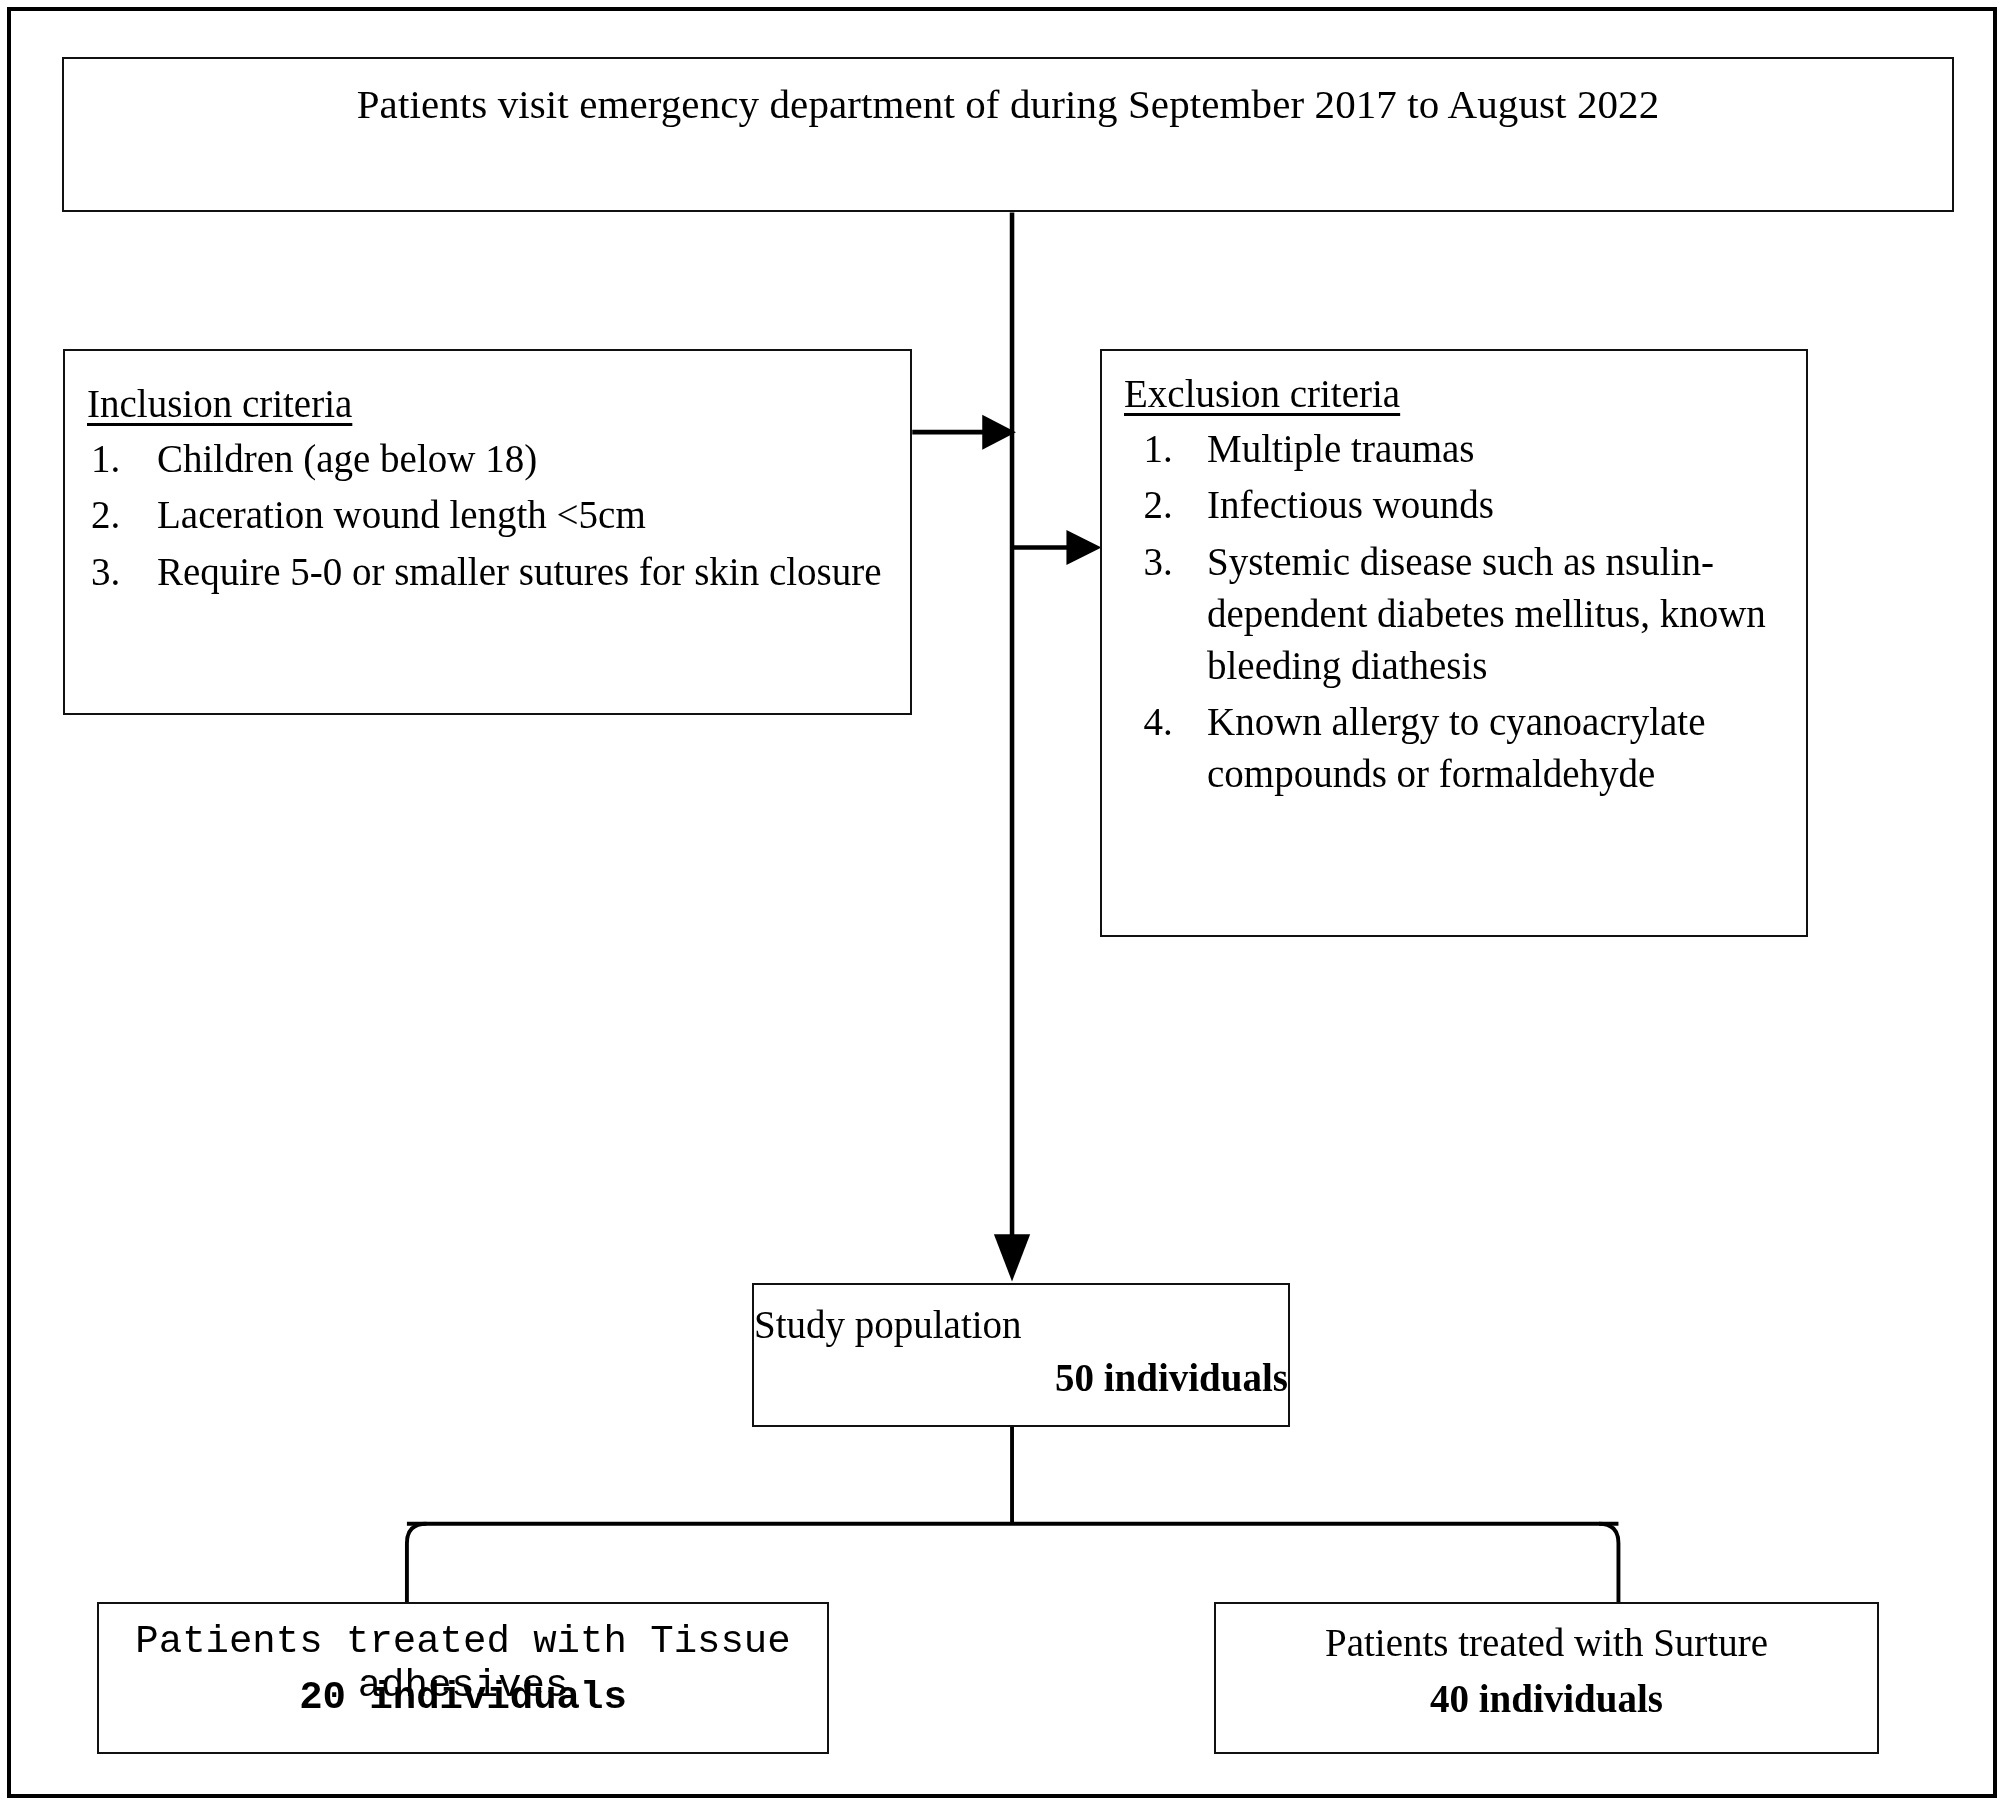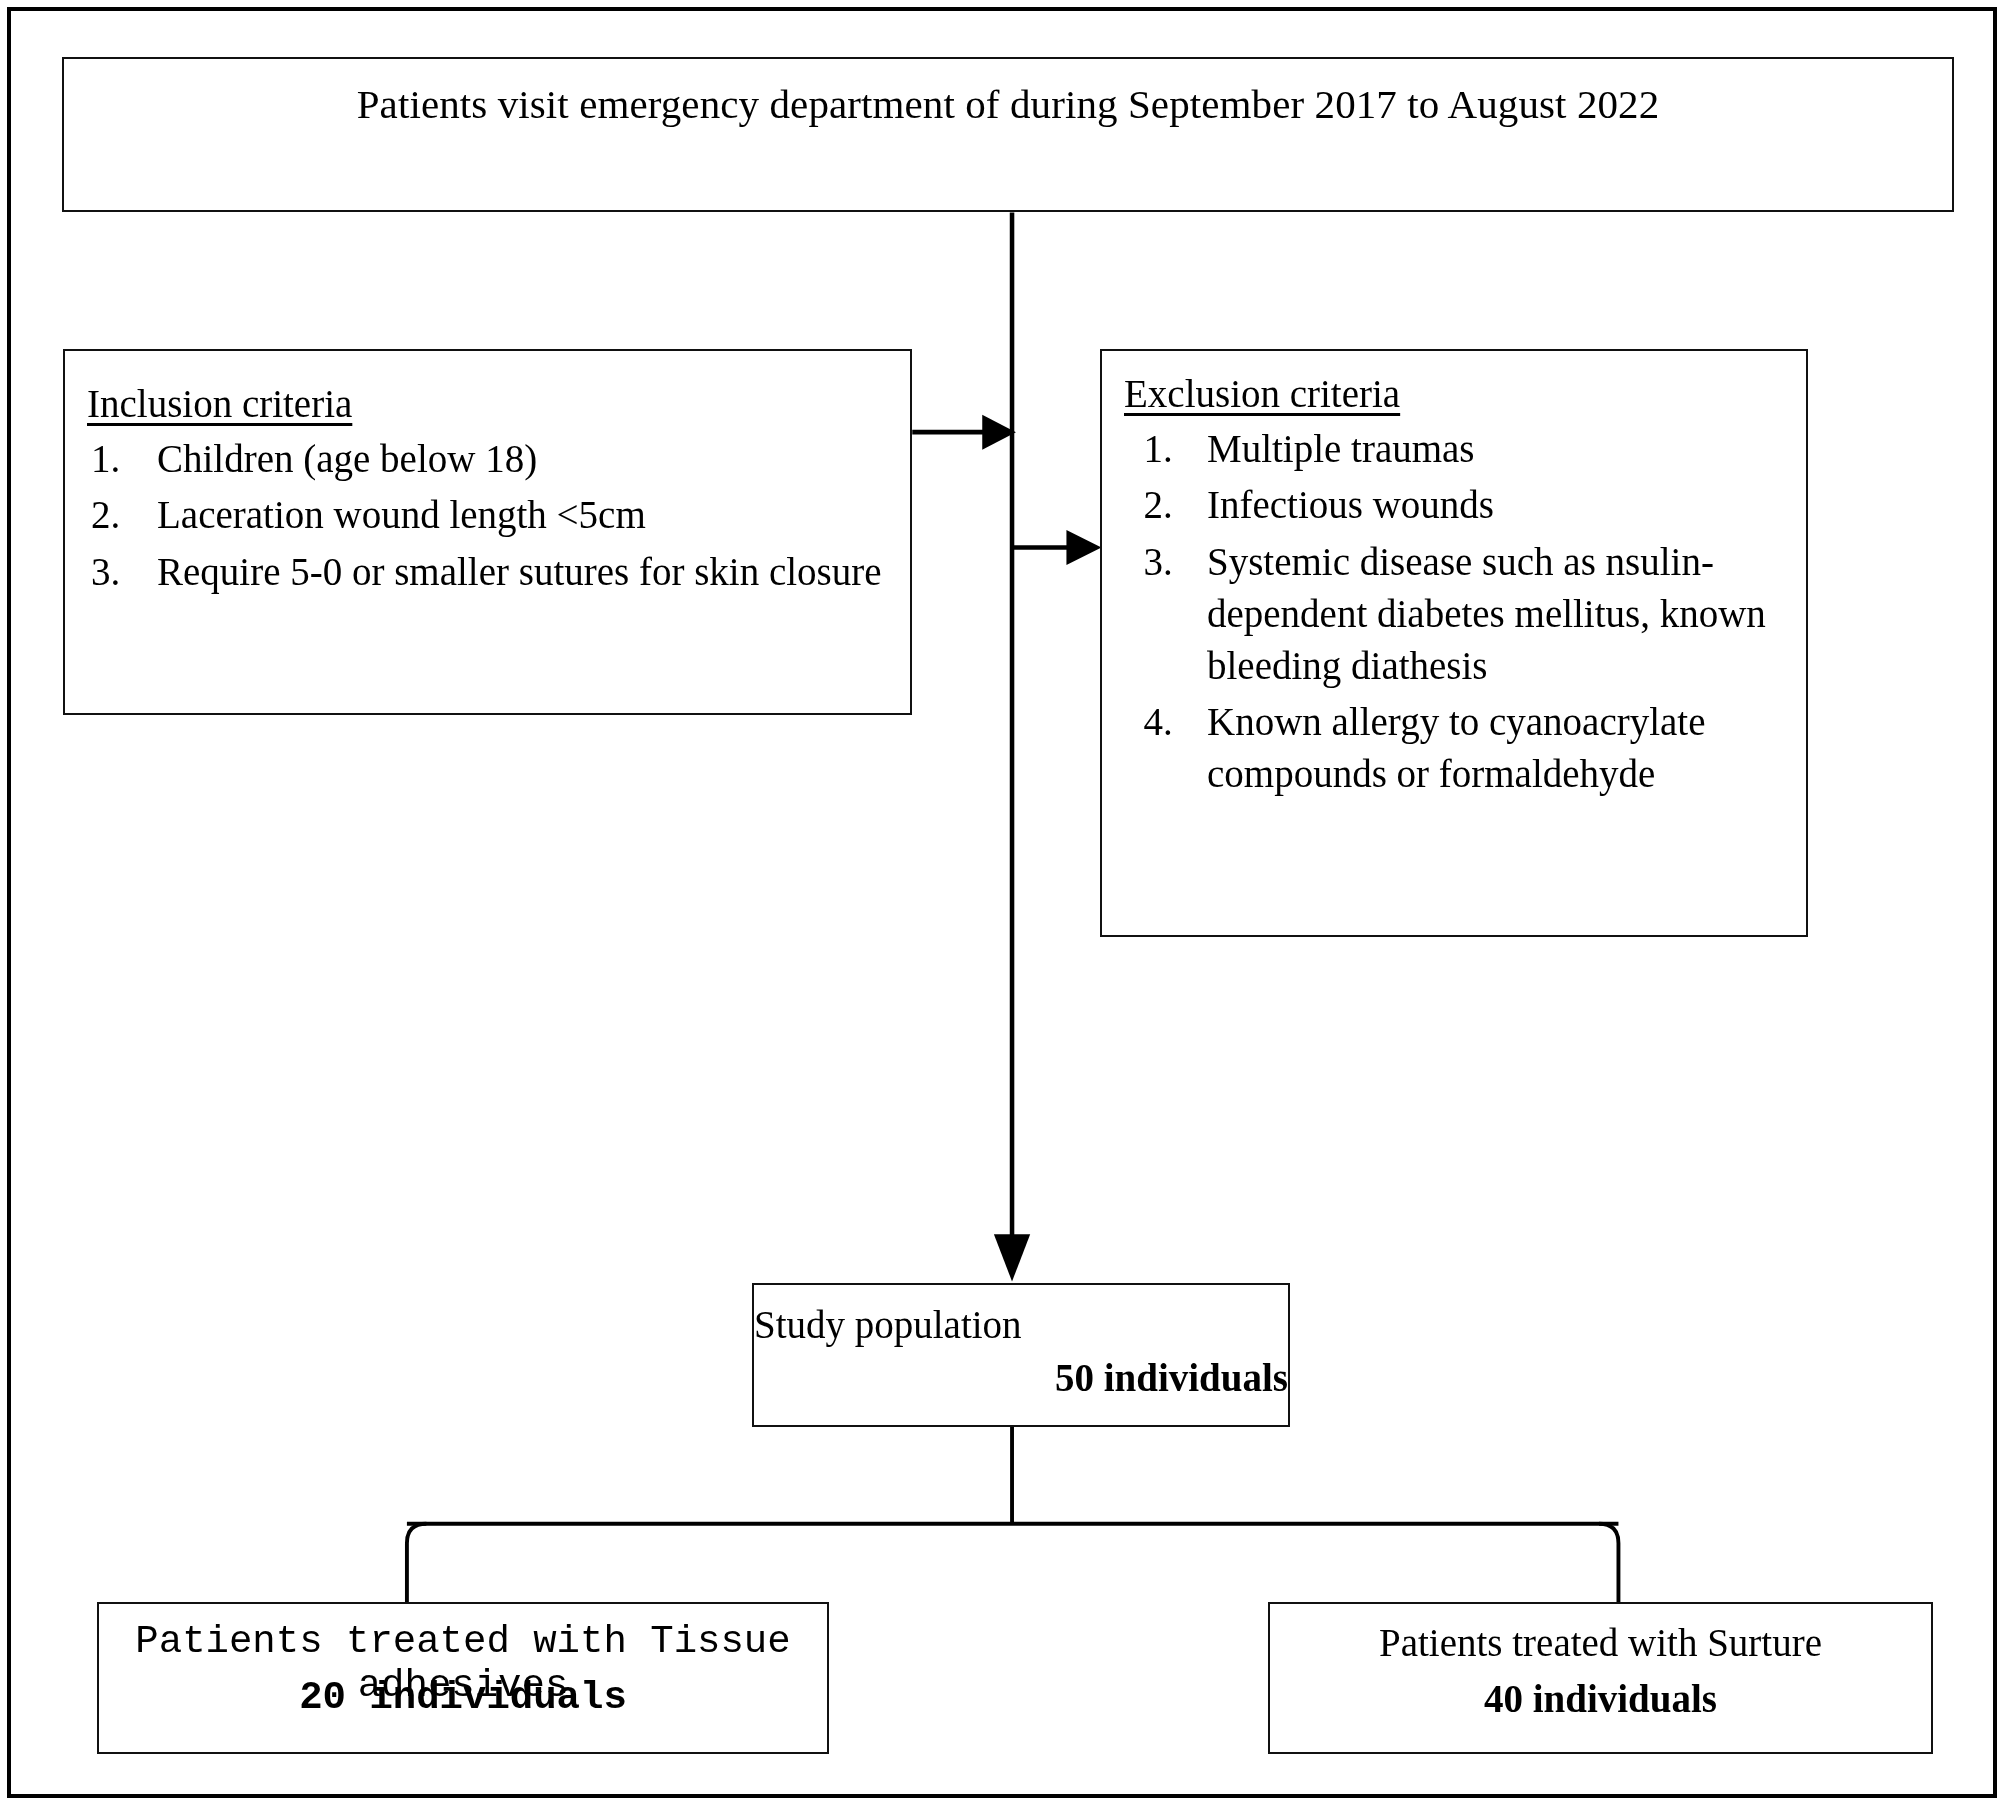--- a/index.html
+++ b/index.html
@@ -124,21 +124,21 @@
   }
   
   #ta-box {
     left: 97px;
     top: 1602px;
     width: 732px;
     height: 152px;
     font-family: Liberation Mono, monospace;
   }
   #su-box {
-    left: 1268px;
+    left: 1214px;
     top: 1602px;
     width: 665px;
     height: 152px;
   }
   .leaf-l1 {
     position: absolute;
     left: 0; right: 0; top: 17px;
     text-align: center;
     font-size: 39px;
     line-height: 1.12;

